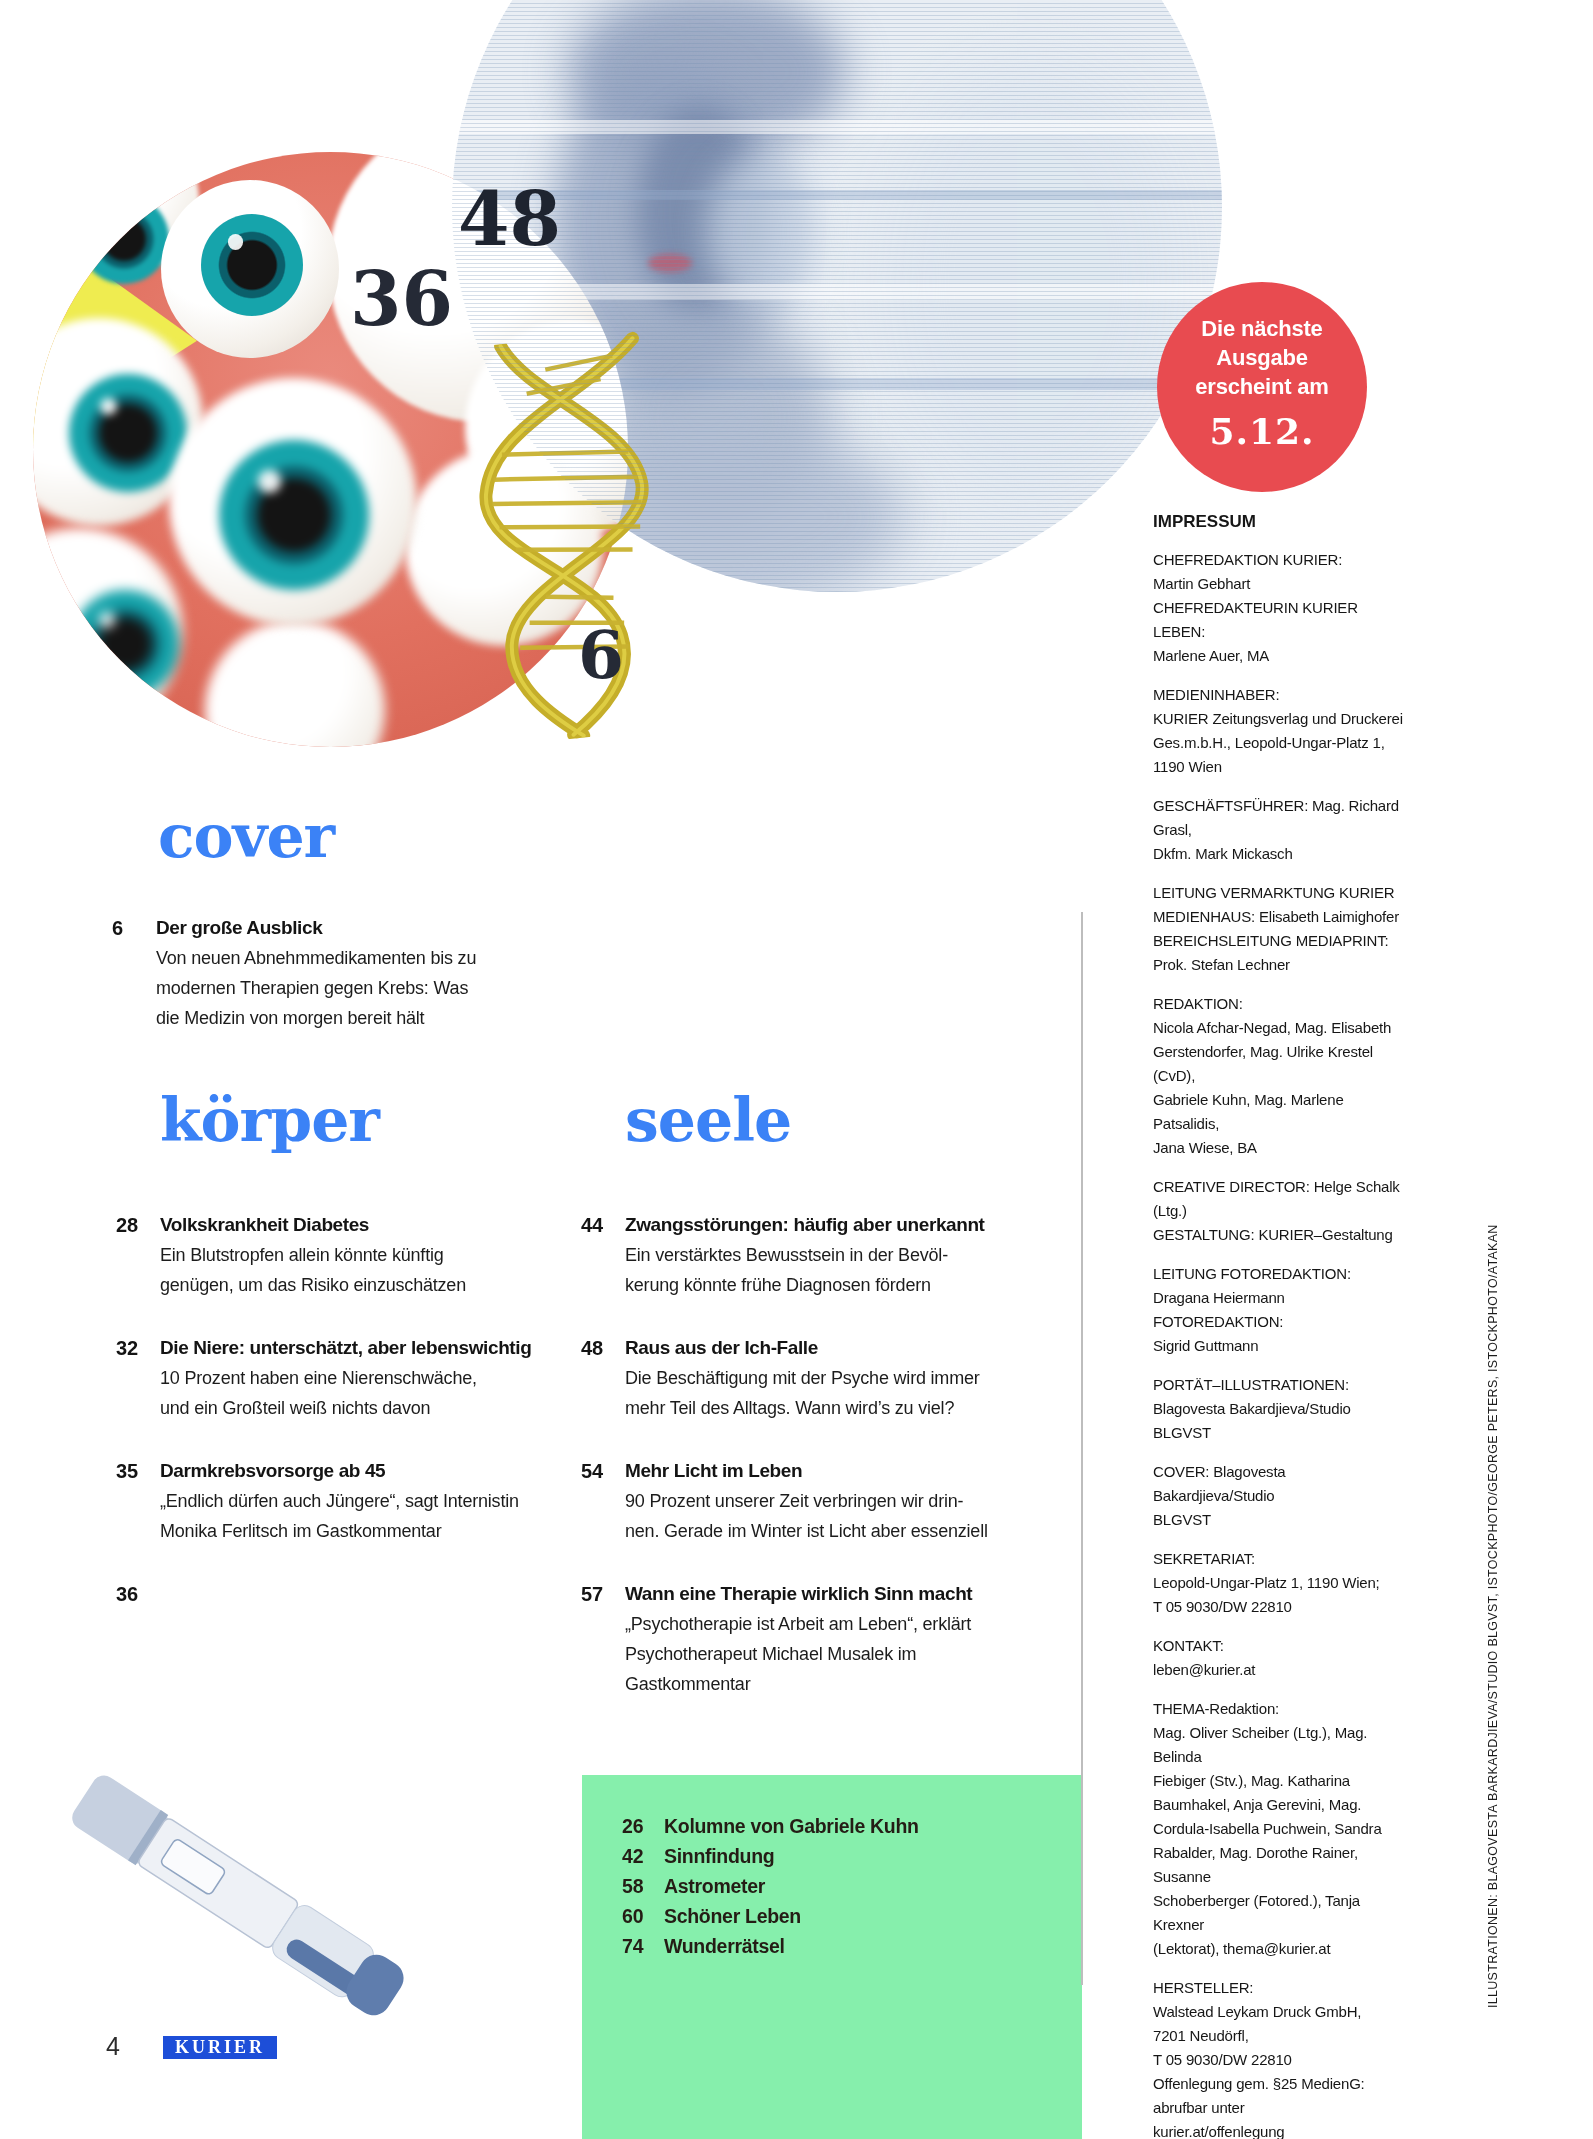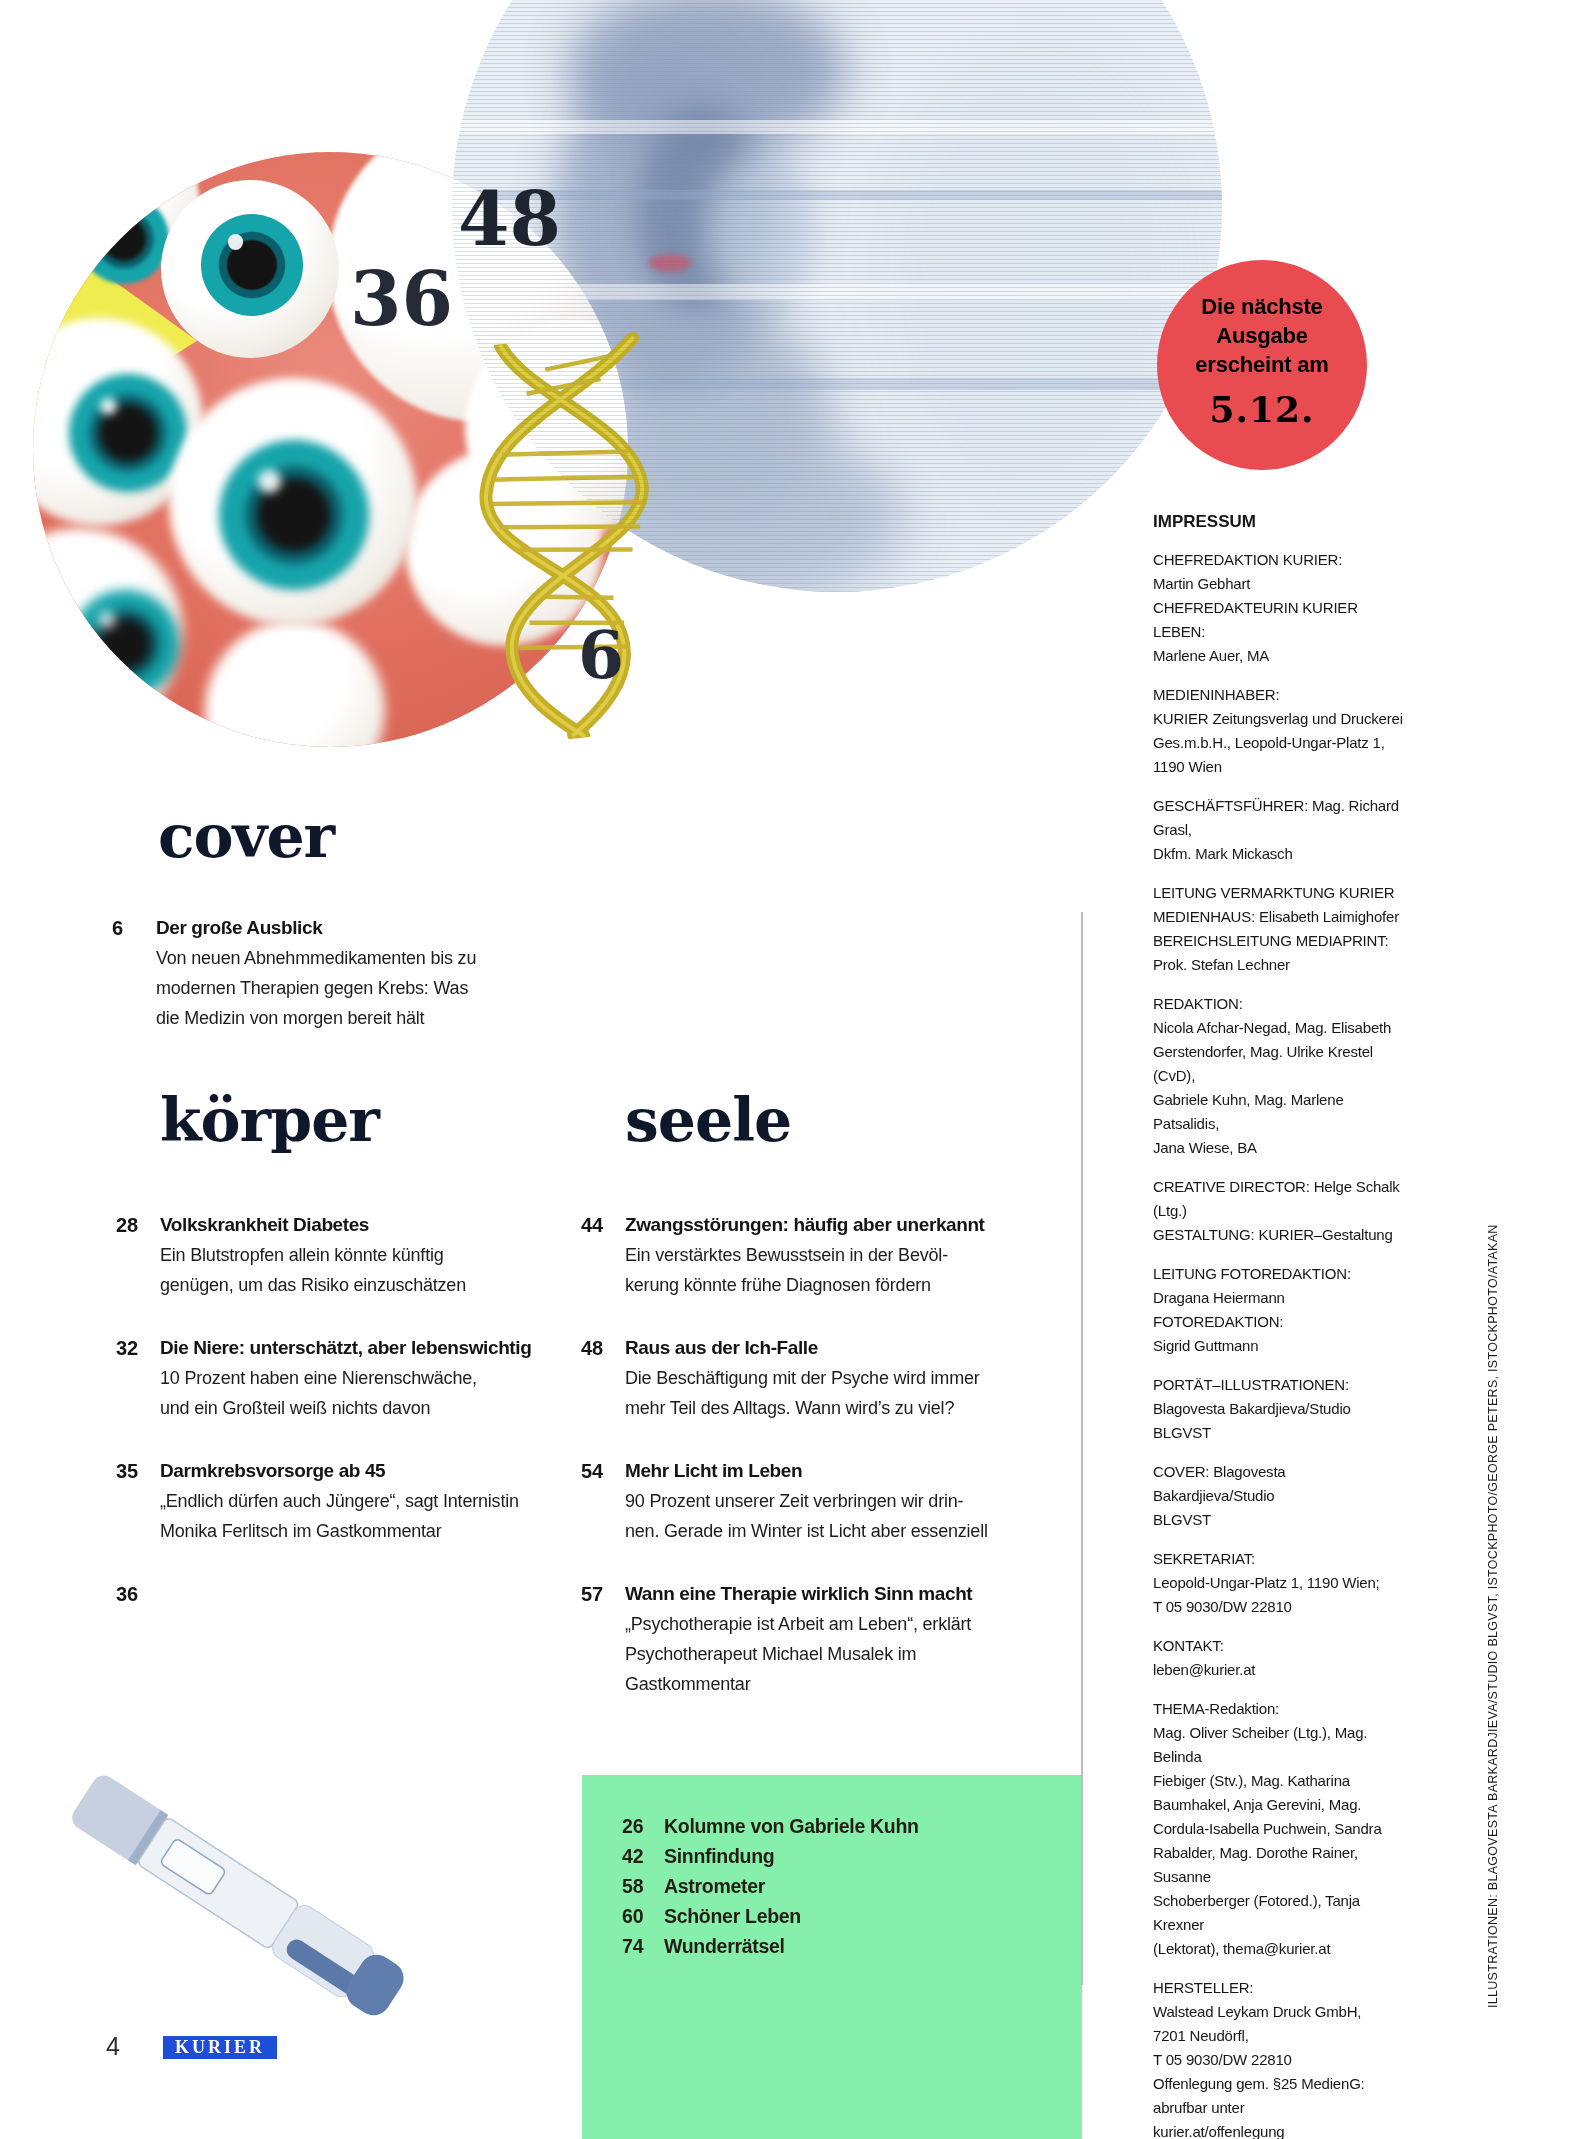--- a/index.html
+++ b/index.html
@@ -34,33 +34,33 @@
                overflow:hidden;background:#e9eef4;}
   #face-circle::after{content:"";position:absolute;inset:0;z-index:5;pointer-events:none;
                background:repeating-linear-gradient(0deg,rgba(110,140,175,.28) 0 1.5px,rgba(255,255,255,0) 1.5px 4px);}
   .blob{position:absolute;border-radius:50%;z-index:1;}
   .band{position:absolute;left:0;width:100%;z-index:2;}
 
   
   #dna{position:absolute;left:445px;top:338px;transform:rotate(-6deg);z-index:4;}
 
   
-  #badge{position:absolute;left:1157px;top:260px;width:210px;height:210px;border-radius:50%;
-         background:#e84b50;color:#000000;text-align:center;box-sizing:border-box;padding-top:32px;z-index:7;}
+  #badge{position:absolute;left:1157px;top:282px;width:210px;height:210px;border-radius:50%;
+         background:#e84b50;color:#ffffff;text-align:center;box-sizing:border-box;padding-top:32px;z-index:7;}
   .badge-line{font-weight:bold;font-size:22px;line-height:29px;letter-spacing:-0.2px;}
   #badge-date{font-family:"DejaVu Serif",serif;font-weight:bold;font-size:36px;line-height:52px;
               margin-top:4px;letter-spacing:1px;}
 
   
   .toc{position:absolute;}
   #sec-cover{left:112px;top:806px;width:432px;}
   #sec-koerper{left:116px;top:1090px;width:460px;}
   #sec-seele{left:581px;top:1090px;width:472px;}
   .sec-h{margin:0 0 0 44px;font-family:"DejaVu Serif",serif;font-weight:bold;font-size:60px;
-         line-height:60px;color:#0f172a;letter-spacing:-1px;}
+         line-height:60px;color:#3b82f6;letter-spacing:-1px;}
   #sec-cover .sec-h{margin-left:46px;}
   .items{margin-top:60px;}
   #sec-cover .items{margin-top:47px;}
   .toc-item{display:flex;margin-bottom:33px;}
   .toc-num{flex:none;width:44px;font-weight:bold;font-size:20px;line-height:30px;color:#141414;}
   .toc-title{font-weight:bold;font-size:19px;line-height:30px;letter-spacing:-0.4px;color:#141414;}
   .toc-desc{font-size:18px;line-height:30px;letter-spacing:-0.2px;white-space:pre-line;color:#1c1c1c;}
 
   
   #rubriken{position:absolute;left:582px;top:1775px;width:500px;height:364px;background:#86efac;

